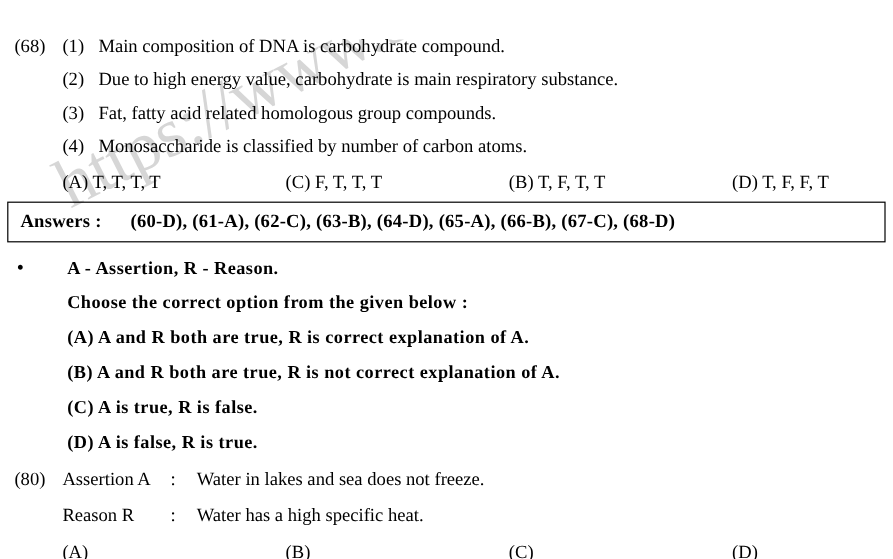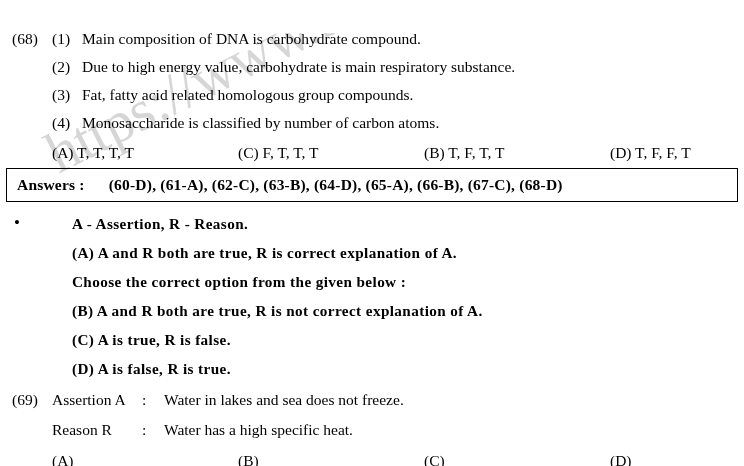--- a/index.html
+++ b/index.html
@@ -131,21 +131,20 @@
     line-height: 18px;
     text-align: left;
     padding-left: 6px;
     box-sizing: border-box;
   }
   .bold-line {
     font-weight: bold;
     font-size: 15.2px;
     line-height: 19px;
     letter-spacing: 0.4px;
-    margin-left: 16px;
   }
   .ar-indent {
     padding-left: 48px;
     margin-bottom: 10px;
   }
 
   
   .q69 {
     margin-top: 12px;
     padding-left: 8px;
@@ -242,45 +241,45 @@
     </div>
 
     <div class="ar-block">
 
       <div class="bullet-row">
         <div class="bullet">•</div>
         <div class="bold-line">A  -  Assertion,  R  -  Reason.</div>
       </div>
 
       <div class="ar-indent">
+        <div class="bold-line">Choose  the  correct  option  from  the  given  below :</div>
+      </div>
+
+      <div class="ar-indent">
         <div class="bold-line">(A)  A and R both are true, R is correct explanation of A.</div>
       </div>
 
       <div class="ar-indent">
-        <div class="bold-line">Choose  the  correct  option  from  the  given  below :</div>
-      </div>
-
-      <div class="ar-indent">
         <div class="bold-line">(B)  A and R both are true, R is not correct explanation of A.</div>
       </div>
 
       <div class="ar-indent">
         <div class="bold-line">(C)  A is true, R is false.</div>
       </div>
 
       <div class="ar-indent">
         <div class="bold-line">(D)  A is false, R is true.</div>
       </div>
 
     </div>
 
     <div class="q69">
 
       <div class="q69-row">
-        <div class="q69-num">(69)</div>
+        <div class="q69-num">(80)</div>
         <div class="q69-key">Assertion A</div>
         <div class="q69-colon">:</div>
         <div class="q69-val">Water in lakes and sea does not freeze.</div>
       </div>
 
       <div class="q69-row">
         <div class="q69-num"></div>
         <div class="q69-key">Reason R</div>
         <div class="q69-colon">:</div>
         <div class="q69-val">Water has a high specific heat.</div>

